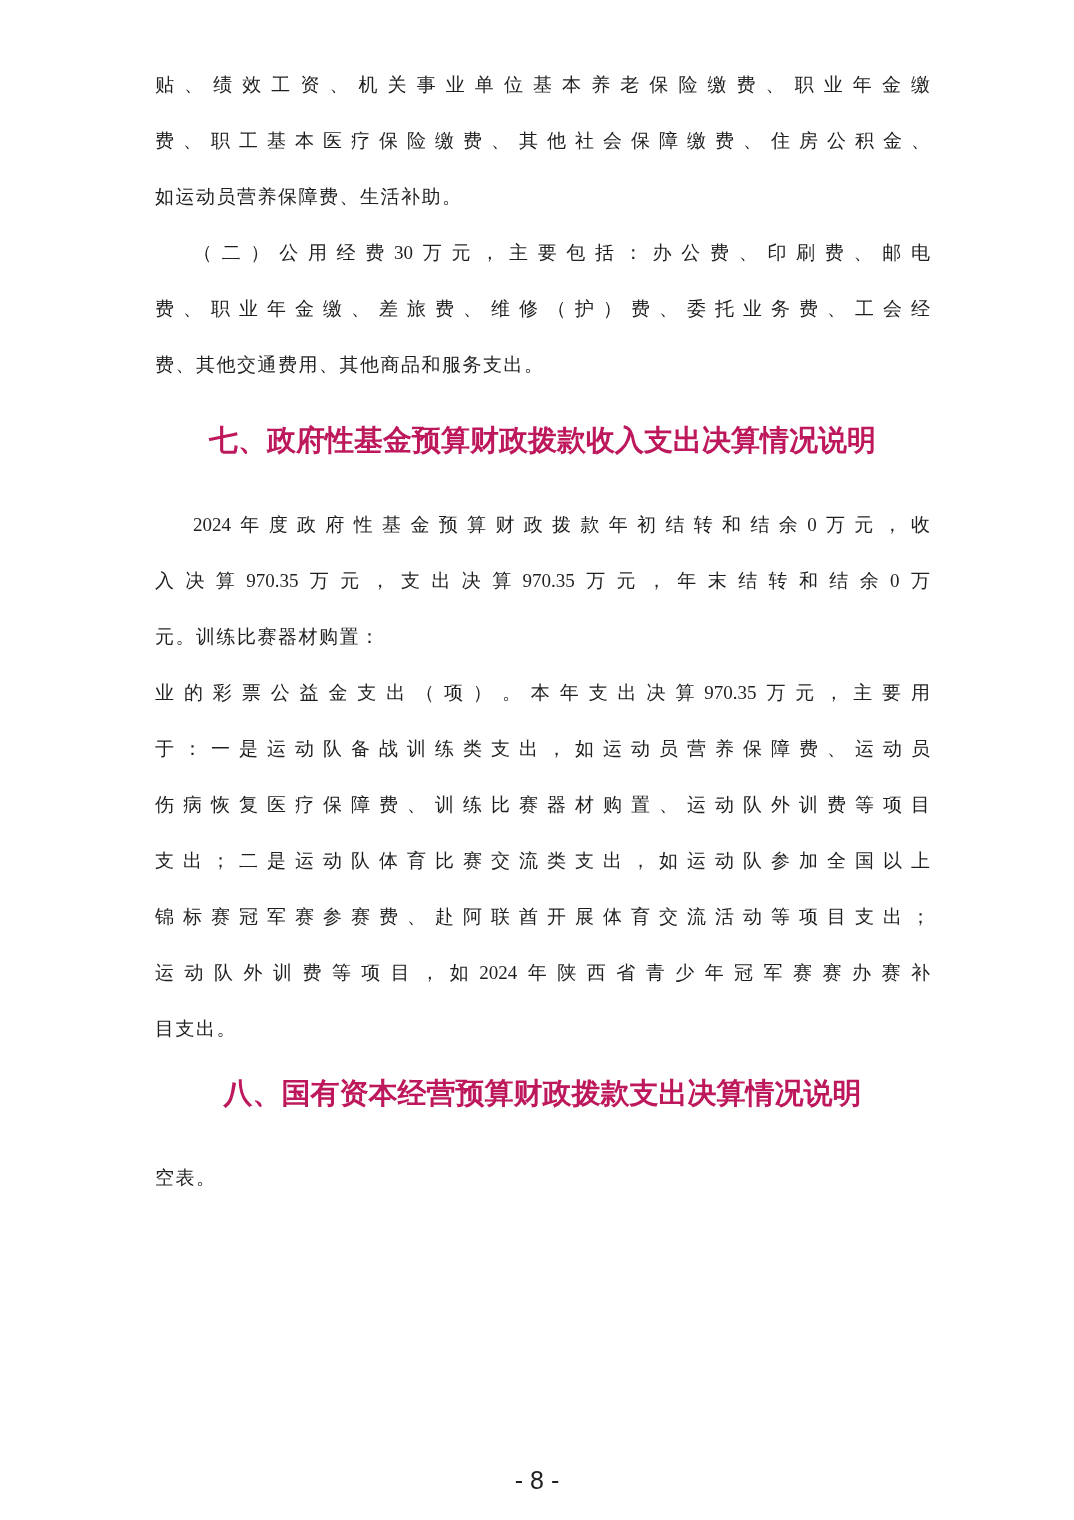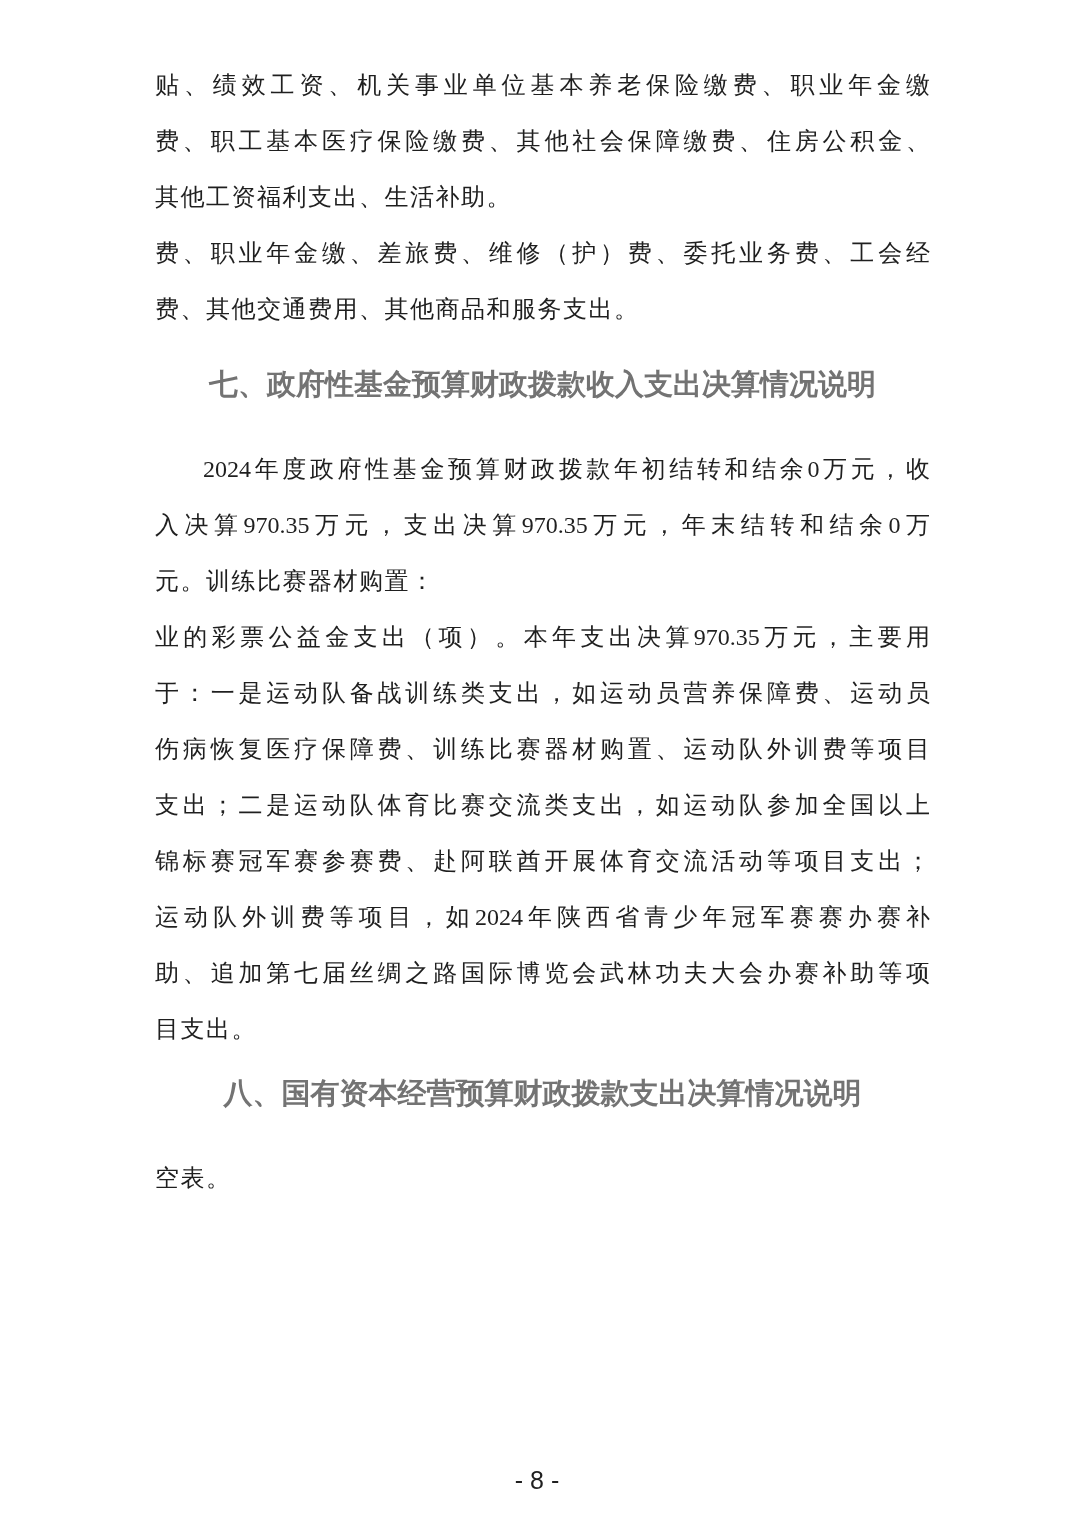--- a/index.html
+++ b/index.html
@@ -23,21 +23,21 @@
   .content {
     position: absolute;
     left: 155px;
     top: 57px;
     width: 775px;
   }
   .para {
     margin: 0;
   }
   .line {
-    font-size: 24px;
+    font-size: 19px;
     line-height: 56px;
     height: 56px;
     text-align: justify;
     text-align-last: justify;
     white-space: normal;
     overflow: hidden;
   }
   .line.first {
     text-indent: 2em;
   }
@@ -46,21 +46,21 @@
     text-align-last: left;
     letter-spacing: 1.5px;
   }
   .section-heading {
     font-family: "Liberation Sans", "DejaVu Sans", sans-serif;
     font-weight: bold;
     font-size: 29px;
     line-height: 56px;
     height: 56px;
     text-align: center;
-    color: #737373;
+    color: #be185d;
   }
   .heading-7 {
     margin-top: 19px;
     margin-bottom: 29px;
   }
   .heading-8 {
     margin-top: 8px;
     margin-bottom: 29px;
     text-align: center;
   }
@@ -78,44 +78,44 @@
 </style>
 </head>
 <body>
 
 <div class="page">
   <div class="content">
 
     <div class="para">
       <div class="line">贴、绩效工资、机关事业单位基本养老保险缴费、职业年金缴</div>
       <div class="line">费、职工基本医疗保险缴费、其他社会保障缴费、住房公积金、</div>
-      <div class="line endline">其他工资福利支出、生活补助。</div>
+      <div class="line endline">如运动员营养保障费、生活补助。</div>
     </div>
 
     <div class="para">
+      <div class="line first">（二）公用经费30万元，主要包括：办公费、印刷费、邮电</div>
       <div class="line">费、职业年金缴、差旅费、维修（护）费、委托业务费、工会经</div>
       <div class="line endline">费、其他交通费用、其他商品和服务支出。</div>
     </div>
 
     <div class="section-heading heading-7">七、政府性基金预算财政拨款收入支出决算情况说明</div>
 
     <div class="para">
       <div class="line first">2024年度政府性基金预算财政拨款年初结转和结余0万元，收</div>
       <div class="line">入决算970.35万元，支出决算970.35万元，年末结转和结余0万</div>
       <div class="line endline">元。训练比赛器材购置：</div>
     </div>
 
     <div class="para">
       <div class="line">业的彩票公益金支出（项）。本年支出决算970.35万元，主要用</div>
       <div class="line">于：一是运动队备战训练类支出，如运动员营养保障费、运动员</div>
       <div class="line">伤病恢复医疗保障费、训练比赛器材购置、运动队外训费等项目</div>
       <div class="line">支出；二是运动队体育比赛交流类支出，如运动队参加全国以上</div>
       <div class="line">锦标赛冠军赛参赛费、赴阿联酋开展体育交流活动等项目支出；</div>
       <div class="line">运动队外训费等项目，如2024年陕西省青少年冠军赛赛办赛补</div>
-      <div class="line">助、追加第七届丝绸之路国际博览会武林功夫大会办赛补助等项</div>
       <div class="line endline">目支出。</div>
     </div>
 
     <div class="section-heading heading-8">八、国有资本经营预算财政拨款支出决算情况说明</div>
 
     <div class="para">
       <div class="line endline">空表。</div>
     </div>
 
   </div>

